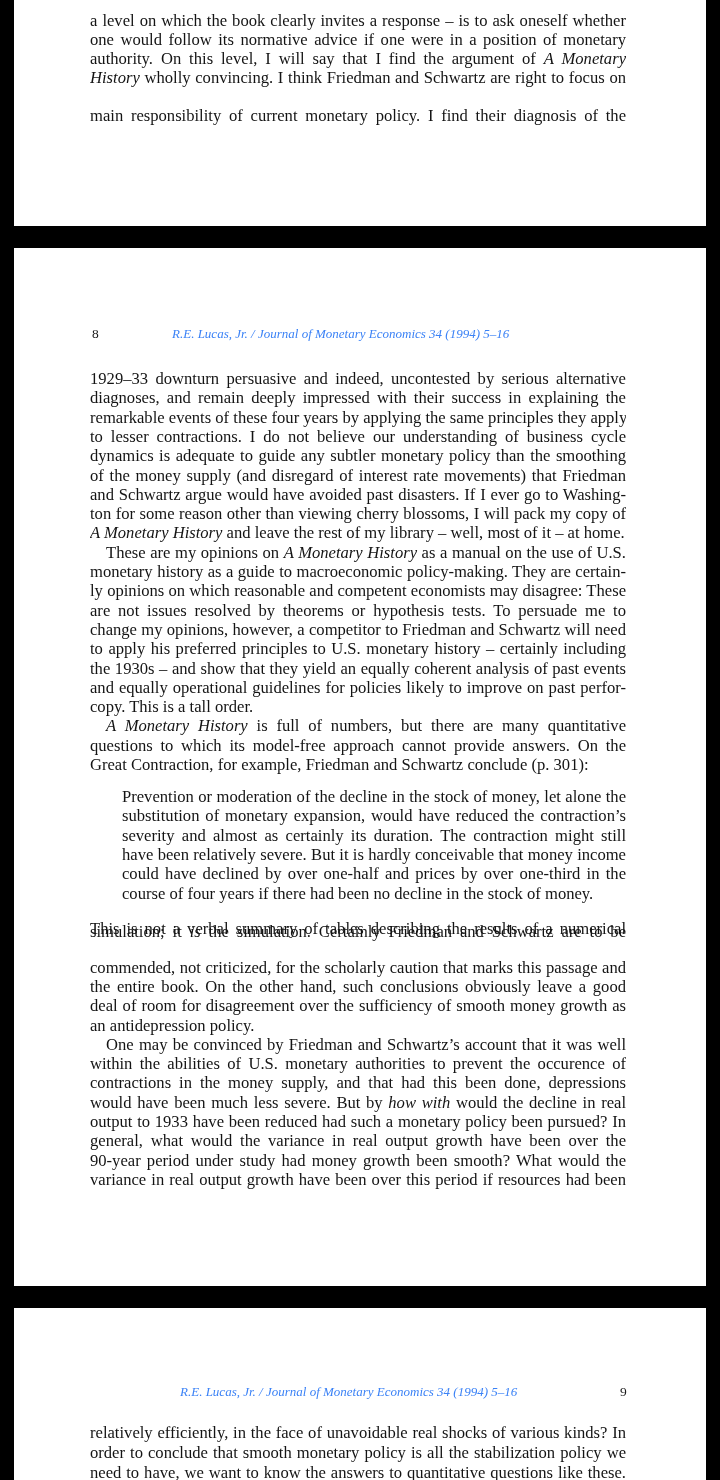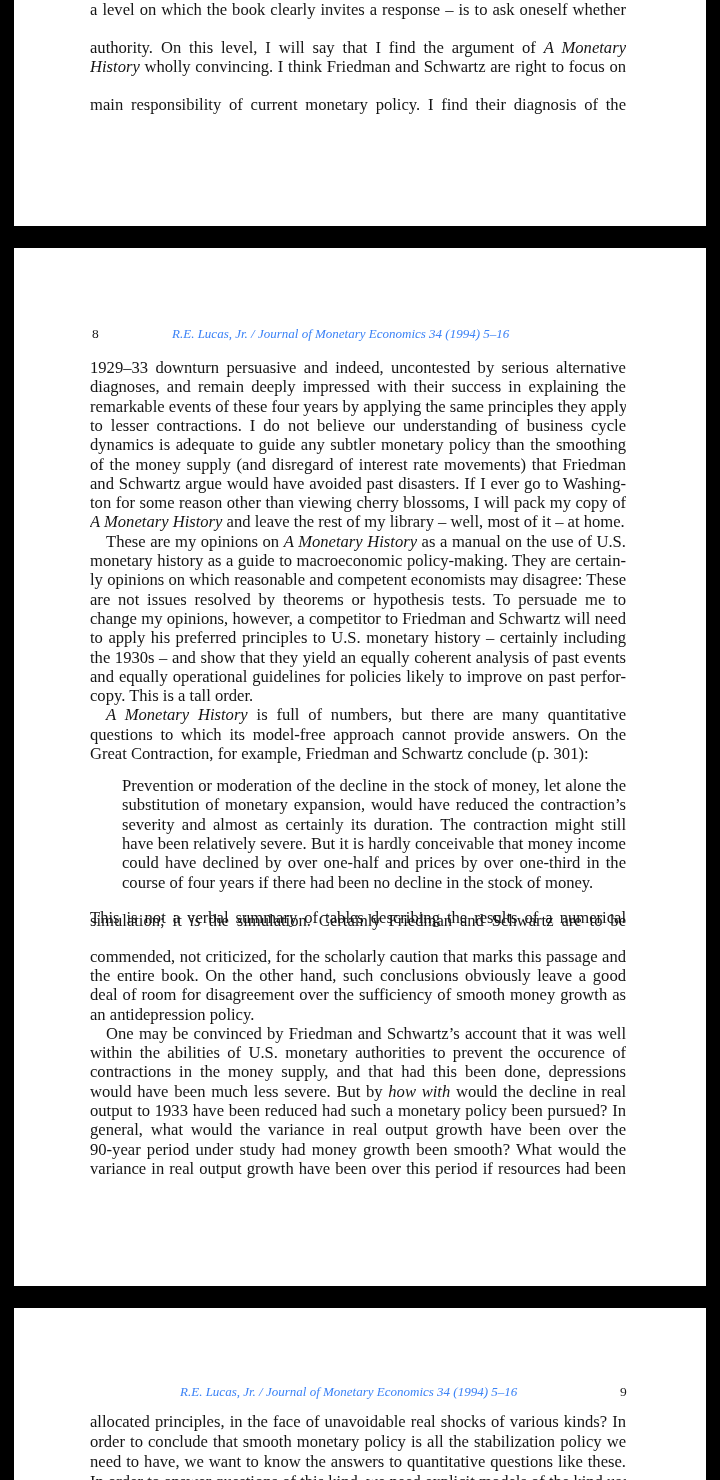--- a/index.html
+++ b/index.html
@@ -30,20 +30,21 @@
     position: absolute;
     left: 76px;
     width: 536px;
     font-size: 16.6px;
     line-height: 19px;
     height: 19px;
     white-space: nowrap;
     text-align: justify;
     text-align-last: justify;
     overflow: hidden;
+    margin-top: 11px;
   }
   .line.last { text-align-last: left; }
   .line.indent { text-indent: 16px; }
   .line.quote { left: 108px; width: 504px; }
   .line em, .line i { font-style: italic; }
 
   .running-head {
     position: absolute;
     font-size: 13px;
     font-style: italic;
@@ -56,20 +57,21 @@
     font-size: 13.5px;
     line-height: 16px;
     color: #1a1a1a;
   }
 </style>
 </head>
 <body>
 
 <div class="page page-1">
   <div class="line" style="top:10px">a level on which the book clearly invites a response – is to ask oneself whether</div>
+  <div class="line" style="top:29px">one would follow its normative advice if one were in a position of monetary</div>
   <div class="line" style="top:48px"><span>authority. On this level, I will say that I find the argument of </span><em>A Monetary</em></div>
   <div class="line" style="top:67px"><em>History</em><span> wholly convincing. I think Friedman and Schwartz are right to focus on</span></div>
   <div class="line" style="top:105px">main responsibility of current monetary policy. I find their diagnosis of the</div>
 </div>
 
 <div class="page page-2">
   <div class="folio" style="left:78px; top:78px;">8</div>
   <div class="running-head" style="left:158px; top:78px;">R.E. Lucas, Jr. / Journal of Monetary Economics 34 (1994) 5–16</div>
 
   <div>
@@ -129,17 +131,17 @@
     <div class="line" style="top:872.3px">general, what would the variance in real output growth have been over the</div>
     <div class="line" style="top:891.6px">90-year period under study had money growth been smooth? What would the</div>
     <div class="line" style="top:910.9px">variance in real output growth have been over this period if resources had been</div>
   </div>
 </div>
 
 <div class="page page-3">
   <div class="running-head" style="left:166px; top:76px;">R.E. Lucas, Jr. / Journal of Monetary Economics 34 (1994) 5–16</div>
   <div class="folio" style="left:606px; top:76px;">9</div>
 
-  <div class="line" style="top:104px">allocated principles, in the face of unavoidable real shocks of various kinds? In</div>
+  <div class="line" style="top:104px">relatively efficiently, in the face of unavoidable real shocks of various kinds? In</div>
   <div class="line" style="top:144px">need to have, we want to know the answers to quantitative questions like these.</div>
   <div class="line" style="top:124px">order to conclude that smooth monetary policy is all the stabilization policy we</div>
   <div class="line" style="top:164px">In order to answer questions of this kind, we need explicit models of the kind used</div>
 </div>
 
 </body></html>

